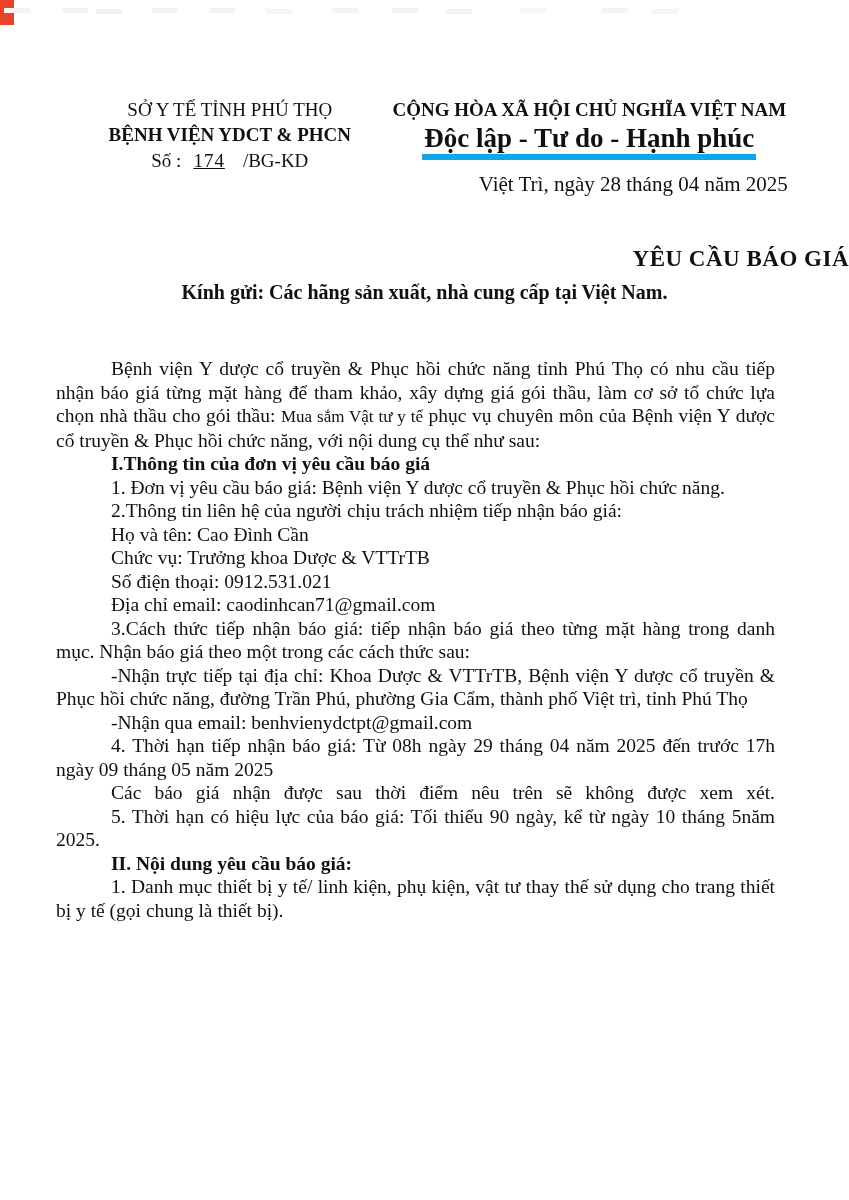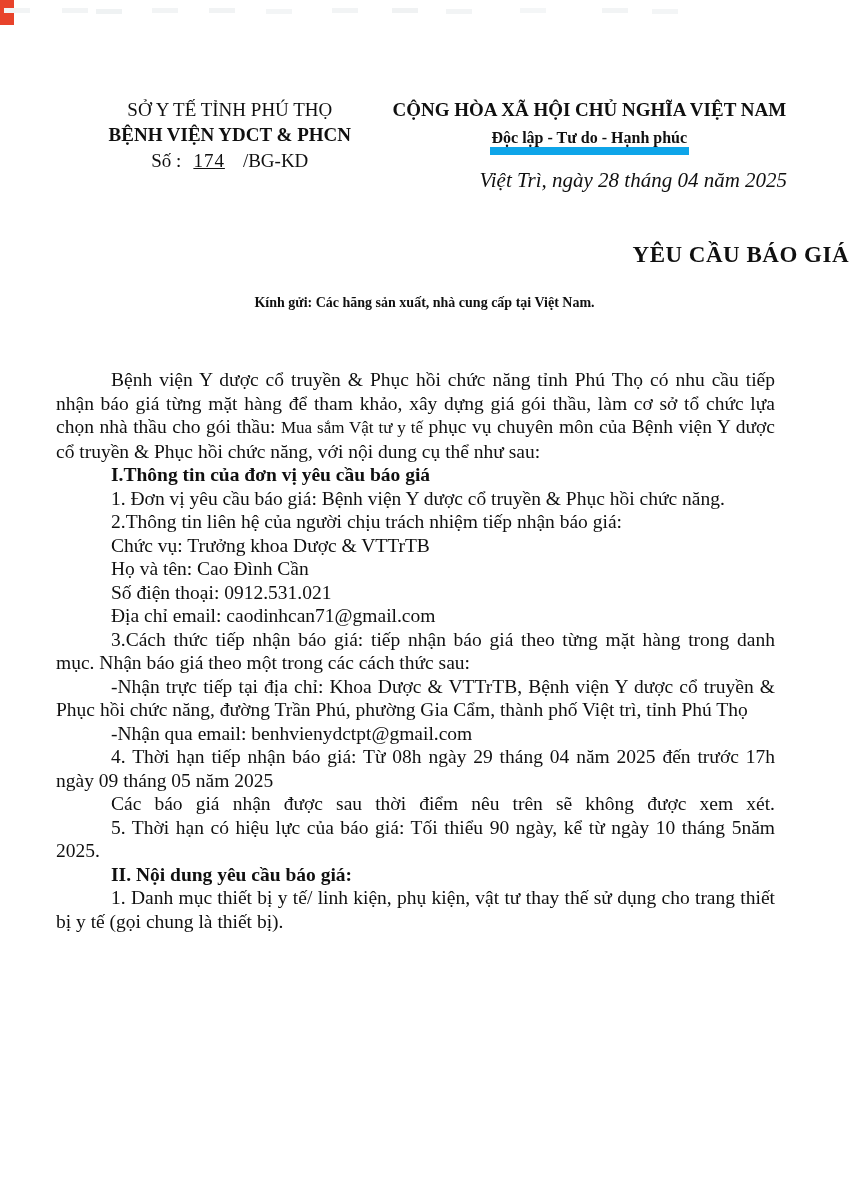--- a/index.html
+++ b/index.html
@@ -32,34 +32,34 @@
   .doc-number-line { margin-top:1px; }
   .doc-number-value { margin-left:12px; letter-spacing:1px;text-decoration:underline; }
   .doc-number-suffix { margin-left:18px; }
   .header-right {
     width:400px; margin-left:auto; margin-right:60px; text-align:center;
     white-space:nowrap;
   }
   .national-title { font-weight:bold; font-size:19px; line-height:25px; }
   .motto-line { margin-top:2px; line-height:28px; }
   .national-motto {
-    font-weight:bold; font-size:16px;
-    border-bottom:8px solid #0ea5e9; padding:0 2px 1px 2px;
+    font-weight:bold; font-size:27px;
+    border-bottom:6px solid #0ea5e9; padding:0 2px 1px 2px;
   }
   .dateline {
-    margin-top:15px; font-style:italic; font-size:21px; line-height:26px;
+    margin-top:15px; font-size:21px; line-height:26px;
     padding-left:88px;
   }
   .doc-title {
     margin:47px 0 0 0; text-align:right;
     font-size:23px; font-weight:bold; letter-spacing:0.5px; line-height:30px;
   }
   .salutation {
-    margin-top:20px; text-align:center;
-    font-size:14px; font-weight:bold; line-height:26px;
+    margin-top:5px; text-align:center;
+    font-size:20px; font-weight:bold; line-height:26px;
   }
   .doc-body { margin:52px 74px 0 56px; }
   .doc-body p {
     margin:0; font-size:19.5px; line-height:23.5px;
     text-align:justify; text-indent:55px;
   }
   .doc-body p.heading { font-weight:bold; text-align:left; }
   .doc-body p.stretch { text-align:justify; text-align-last:justify; }
   .seg-small { font-size:17px; }
 </style>
@@ -90,22 +90,22 @@
 
   <h1 class="doc-title">YÊU CẦU BÁO GIÁ</h1>
 
   <div class="salutation">Kính gửi: Các hãng sản xuất, nhà cung cấp tại Việt Nam.</div>
 
   <div class="doc-body">
       <p><span>Bệnh viện Y dược cổ truyền &amp; Phục hồi chức năng tỉnh Phú Thọ có nhu cầu tiếp nhận báo giá từng mặt hàng để tham khảo, xây dựng giá gói thầu, làm cơ sở tổ chức lựa chọn nhà thầu cho gói thầu: </span><span class="seg-small">Mua sắm Vật tư y tế</span><span> phục vụ chuyên môn của Bệnh viện Y dược cổ truyền &amp; Phục hồi chức năng, với nội dung cụ thể như sau:</span></p>
       <p class="heading"><span>I.Thông tin của đơn vị yêu cầu báo giá</span></p>
       <p><span>1. Đơn vị yêu cầu báo giá: Bệnh viện Y dược cổ truyền &amp; Phục hồi chức năng.</span></p>
       <p><span>2.Thông tin liên hệ của người chịu trách nhiệm tiếp nhận báo giá:</span></p>
+      <p><span>Họ và tên: Cao Đình Cần</span></p>
       <p><span>Chức vụ: Trưởng khoa Dược &amp; VTTrTB</span></p>
-      <p><span>Họ và tên: Cao Đình Cần</span></p>
       <p><span>Số điện thoại: 0912.531.021</span></p>
       <p><span>Địa chỉ email: caodinhcan71@gmail.com</span></p>
       <p><span>3.Cách thức tiếp nhận báo giá: tiếp nhận báo giá theo từng mặt hàng trong danh mục. Nhận báo giá theo một trong các cách thức sau:</span></p>
       <p><span>-Nhận trực tiếp tại địa chỉ: Khoa Dược &amp; VTTrTB, Bệnh viện Y dược cổ truyền &amp; Phục hồi chức năng, đường Trần Phú, phường Gia Cẩm, thành phố Việt trì, tỉnh Phú Thọ</span></p>
       <p><span>-Nhận qua email: benhvienydctpt@gmail.com</span></p>
       <p><span>4. Thời hạn tiếp nhận báo giá: Từ 08h ngày 29 tháng 04 năm 2025 đến trước 17h ngày 09 tháng 05 năm 2025</span></p>
       <p class="stretch"><span>Các báo giá nhận được sau thời điểm nêu trên sẽ không được xem xét.</span></p>
       <p><span>5. Thời hạn có hiệu lực của báo giá: Tối thiểu 90 ngày, kể từ ngày 10 tháng 5năm 2025.</span></p>
       <p class="heading"><span>II. Nội dung yêu cầu báo giá:</span></p>
       <p><span>1. Danh mục thiết bị y tế/ linh kiện, phụ kiện, vật tư thay thế sử dụng cho trang thiết bị y tế (gọi chung là thiết bị).</span></p>

